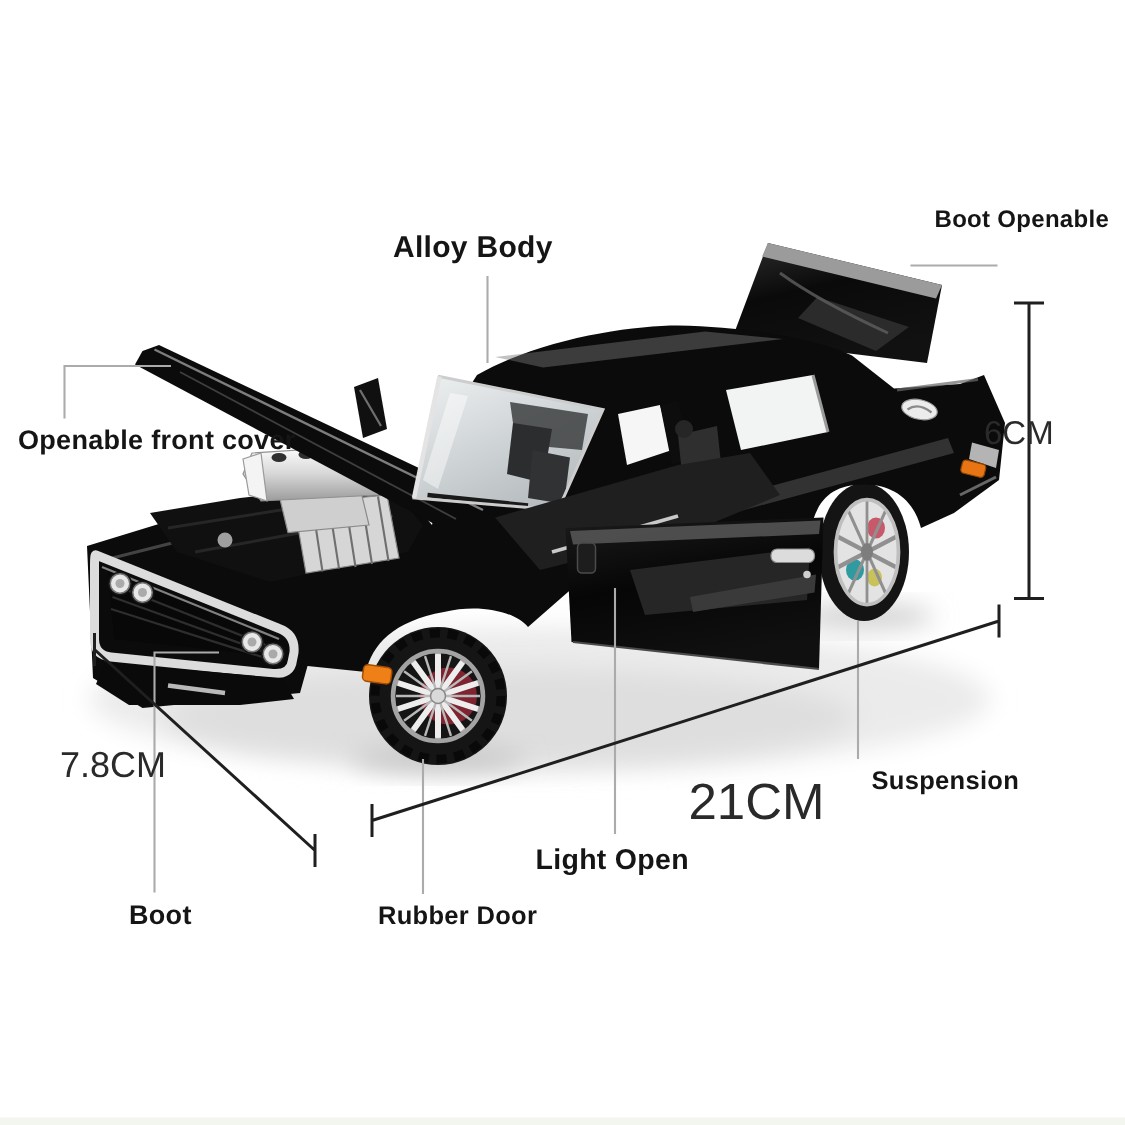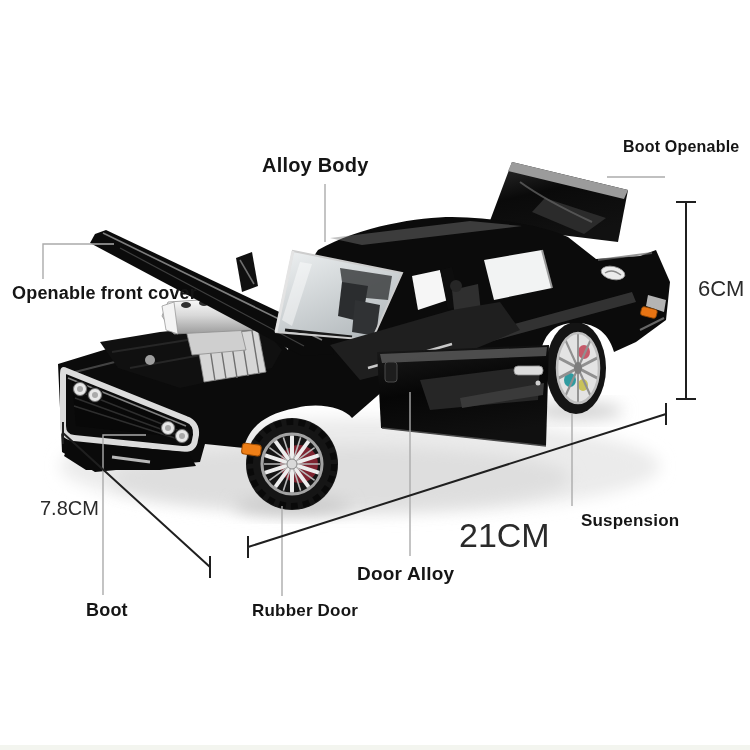--- a/index.html
+++ b/index.html
@@ -16,22 +16,22 @@
     position:absolute; font-weight:400; color:#2a2a2a; white-space:nowrap;
     font-family:"Liberation Sans", sans-serif;
   }
   #lbl-alloy-body            { left:262px; top:154px; font-size:20px; }
   #lbl-boot-openable         { left:623px; top:138px; font-size:16px; }
   #lbl-openable-front-cover  { left:12px;  top:283px; font-size:18px; }
   #lbl-suspension            { left:537px; top:511px; font-size:17px;margin-left:44px; }
   #lbl-door-open             { left:357px; top:563px; font-size:19px; }
   #lbl-rubber-tires          { left:252px; top:601px; font-size:17px; }
   #lbl-light                 { left:86px;  top:600px; font-size:18px; }
-  #dim-height { left:698px; top:276px; font-size:22px; }
-  #dim-width  { left:40px;  top:497px; font-size:20px; }
+  #dim-height { left:656px; top:276px; font-size:22px; }
+  #dim-width  { left:40px;  top:497px; font-size:24px; }
   #dim-length { left:459px; top:516px; font-size:34px; }
   #bottom-edge {
     position:absolute; left:0; top:745px; width:750px; height:5px;
     background:#f3f5ef;
   }
 </style>
 </head>
 <body>
 
 <div id="stage">
@@ -242,21 +242,21 @@
       <path d="M686,202 L686,399 M676,202 L696,202 M676,399 L696,399"></path>
       <path d="M248,547 L666,414 M248,536 L248,558 M666,403 L666,425"></path>
       <path d="M63,433 L210,567 M63,422 L63,444 M210,556 L210,578"></path>
     </g>
   </svg>
 
   <div class="lbl" id="lbl-alloy-body">Alloy Body</div>
   <div class="lbl" id="lbl-boot-openable">Boot Openable</div>
   <div class="lbl" id="lbl-openable-front-cover">Openable front cover</div>
   <div class="lbl" id="lbl-suspension">Suspension</div>
-  <div class="lbl" id="lbl-door-open">Door Alloy</div>
+  <div class="lbl" id="lbl-door-open">Light Open</div>
   <div class="lbl" id="lbl-rubber-tires">Rubber Door</div>
   <div class="lbl" id="lbl-light">Boot</div>
 
   <div class="dim" id="dim-height">6CM</div>
   <div class="dim" id="dim-width">7.8CM</div>
   <div class="dim" id="dim-length">21CM</div>
 
   <div id="bottom-edge"></div>
 </div>
 

